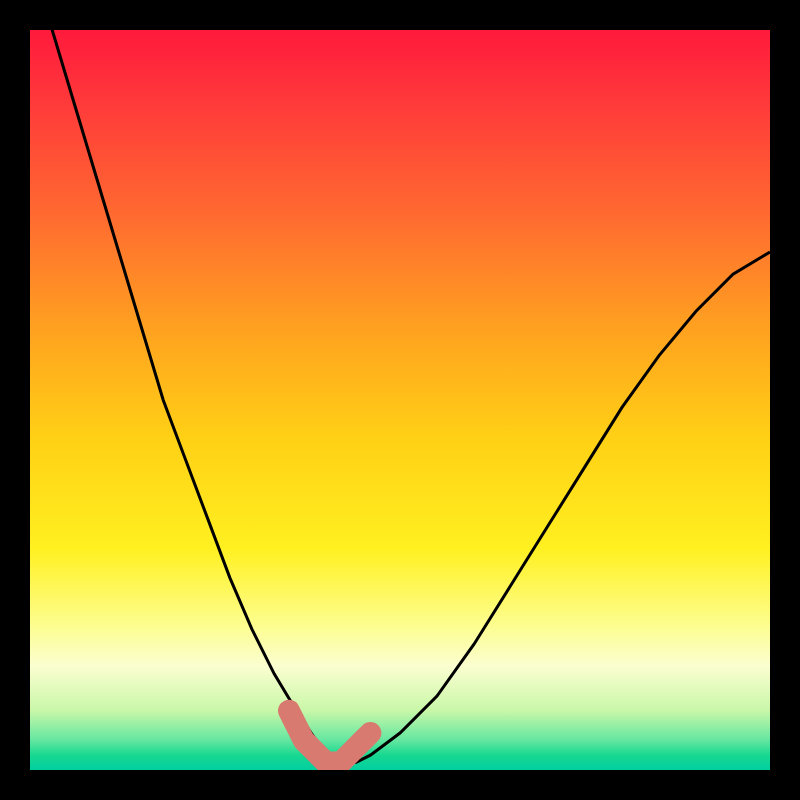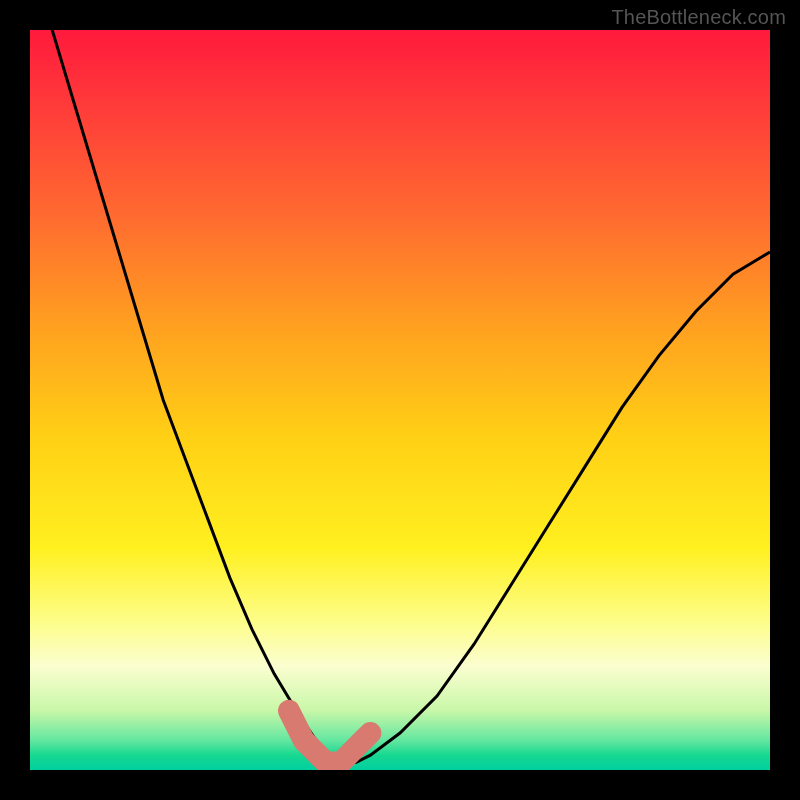--- a/index.html
+++ b/index.html
@@ -56,21 +56,20 @@
   svg.curve {
     position: absolute;
     inset: 0;
   }
 </style>
 </head>
 <body>
 
 <div class="frame">
 
-  <div class="watermark">TheBottleneck.com</div>
 
   <div class="plot-area">
     <div class="gradient-bg"></div>
 
     <svg class="curve" viewBox="0 0 740 740" preserveAspectRatio="none">
 
       <path fill="none" stroke="#000" stroke-width="3" d="M0.0 -74.0 L22.2 0.0 L44.4 74.0 L66.6 148.0 L88.8 222.0 L111.0 296.0 L133.2 370.0 L155.4 429.2 L177.6 488.4 L199.8 547.6 L222.0 599.4 L244.2 643.8 L266.4 680.8 L281.2 703.0 L296.0 725.2 L310.8 732.6 L325.6 732.6 L340.4 725.2 L370.0 703.0 L407.0 666.0 L444.0 614.2 L481.0 555.0 L518.0 495.8 L555.0 436.6 L592.0 377.4 L629.0 325.6 L666.0 281.2 L703.0 244.2 L740.0 222.0" id="curve-path"></path>
 
       <path fill="none" stroke="#d87a70" stroke-width="22" stroke-linecap="round" stroke-linejoin="round" d="M259.0 680.8 L266.4 695.6 L273.8 710.4 L281.2 717.8 L288.6 725.2 L296.0 732.6 L303.4 732.6 L310.8 732.6 L318.2 725.2 L325.6 717.8 L333.0 710.4 L340.4 703.0" id="marker-path"></path>
     </svg>

